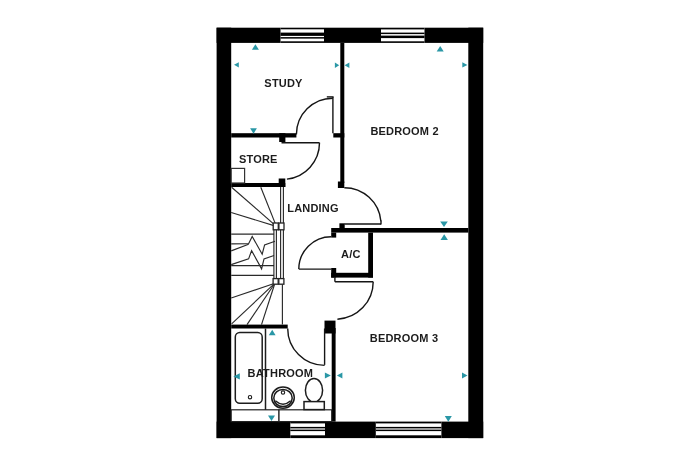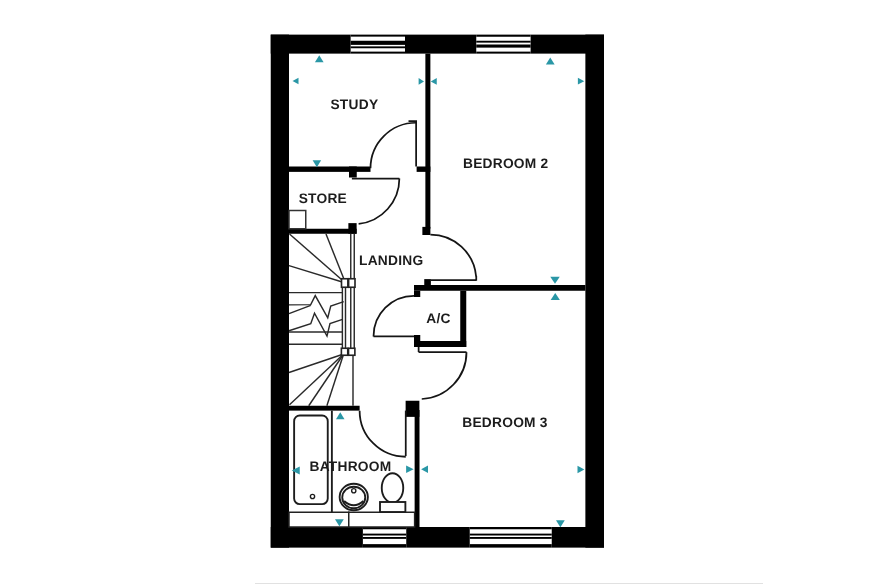--- a/index.html
+++ b/index.html
@@ -1,16 +1,16 @@
 <!DOCTYPE html>
 <html><head>
 <meta charset="utf-8">
 <style>
 html,body{margin:0;padding:0;background:#ffffff;}
-#wrap{width:700px;height:467px;position:relative;background:#a3a3a3;overflow:hidden;}
+#wrap{width:700px;height:467px;position:relative;background:#e5e5e5;overflow:hidden;}
 svg{position:absolute;left:0;top:0;}
 text{font-family:"Liberation Sans",sans-serif;font-weight:bold;fill:#1c1c1c;}
 </style>
 </head>
 <body>
 <div id="wrap">
 <svg width="700" height="467" viewBox="0 0 700 467">
 <rect x="0" y="0" width="700" height="467" fill="#ffffff"></rect>
 
 <g fill="#000000">

